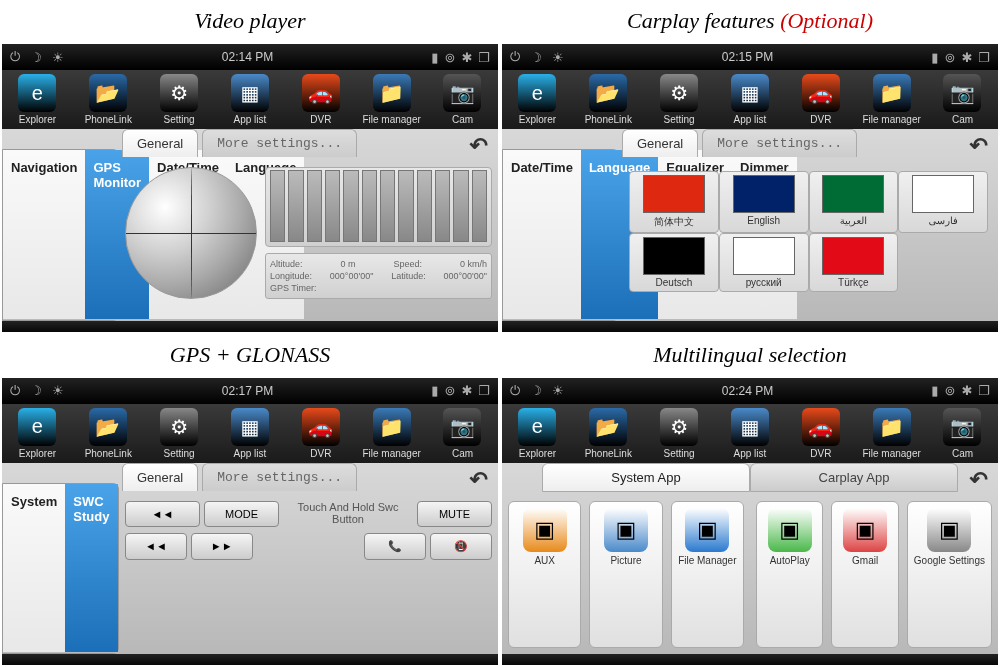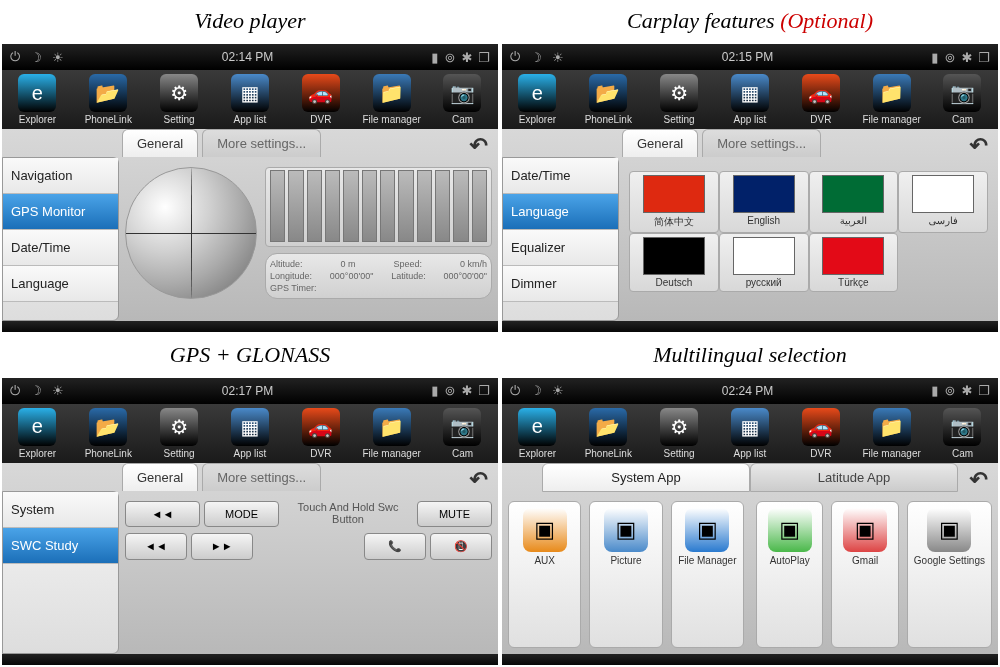--- a/index.html
+++ b/index.html
@@ -87,38 +87,39 @@
 .tab {
   background: linear-gradient(#fff,#eee);
   border: 1px solid #aaa;
   border-bottom: none;
   border-radius: 6px 6px 0 0;
   padding: 6px 14px;
   font-size: 13px;
   color: #333;
   margin-right: 4px;
 }
-.tab.inactive { background: linear-gradient(#ddd,#ccc); color: #666;}
+.tab.inactive { background: linear-gradient(#ddd,#ccc); color: #666; font-family: Liberation Mono, monospace;}
 .back-btn {
   position: absolute;
   right: 10px;
   top: 4px;
   font-size: 22px;
   font-weight: bold;
   color: #333;
   z-index: 2;
 }
 .sidebar {
   width: 115px;
   display: flex;
-  flex-direction: column;
-  margin-top: 28px;
+  flex-direction: row;
+  margin-top: 20px;
   background: linear-gradient(#f5f5f5,#ddd);
   border: 1px solid #999;
   border-radius: 0 6px 6px 0;
+  font-weight: bold;
 }
 .side-item {
   padding: 10px 8px;
   font-size: 13px;
   color: #222;
   border-bottom: 1px solid #bbb;
   background: linear-gradient(#fafafa,#e8e8e8);
 }
 .side-item.active {
   background: linear-gradient(#4aa3e8,#1b6fb8);
@@ -169,21 +170,21 @@
   background: linear-gradient(#e8e8e8,#d0d0d0);
   border: 1px solid #aaa;
   border-radius: 4px;
 }
 .bar { flex: 1; background: linear-gradient(#bbb,#888); height: 100%; border: 1px solid #777;}
 .gps-info {
   margin-top: 6px;
   padding: 4px;
   background: linear-gradient(#e8e8e8,#d0d0d0);
   border: 1px solid #aaa;
-  border-radius: 12px;
+  border-radius: 3px;
   font-size: 9px;
   color: #666;
 }
 .gps-row { display: flex; justify-content: space-between; padding: 1px 0;}
 .flags-grid {
   display: grid;
   grid-template-columns: repeat(4, 1fr);
   padding: 4px;
 }
 .flag-item {
@@ -588,21 +589,21 @@
           <div class="tool-label">File manager</div>
         </div>
         <div class="tool-item">
           <div class="tool-icon" style="background: linear-gradient(rgb(85, 85, 85), rgb(0, 0, 0)); color: rgb(255, 255, 255);">📷</div>
           <div class="tool-label">Cam</div>
         </div>
       </div>
     <div class="content">
       <div class="tabs2">
         <div class="tab2 active">System App</div>
-        <div class="tab2">Latitude App</div>
+        <div class="tab2">Carplay App</div>
       </div>
       <div class="back-btn">↶</div>
       <div style="display:flex;width:100%;">
         <div class="app-grid" style="grid-template-columns:repeat(3,1fr);flex:1;" id="apps-left">
             <div class="app-item">
               <div class="app-icon" style="background: linear-gradient(rgb(255, 255, 255), rgb(232, 138, 26));">▣</div>
               <div class="app-label">AUX</div>
             </div>
             <div class="app-item">
               <div class="app-icon" style="background: linear-gradient(rgb(255, 255, 255), rgb(74, 138, 202));">▣</div>

